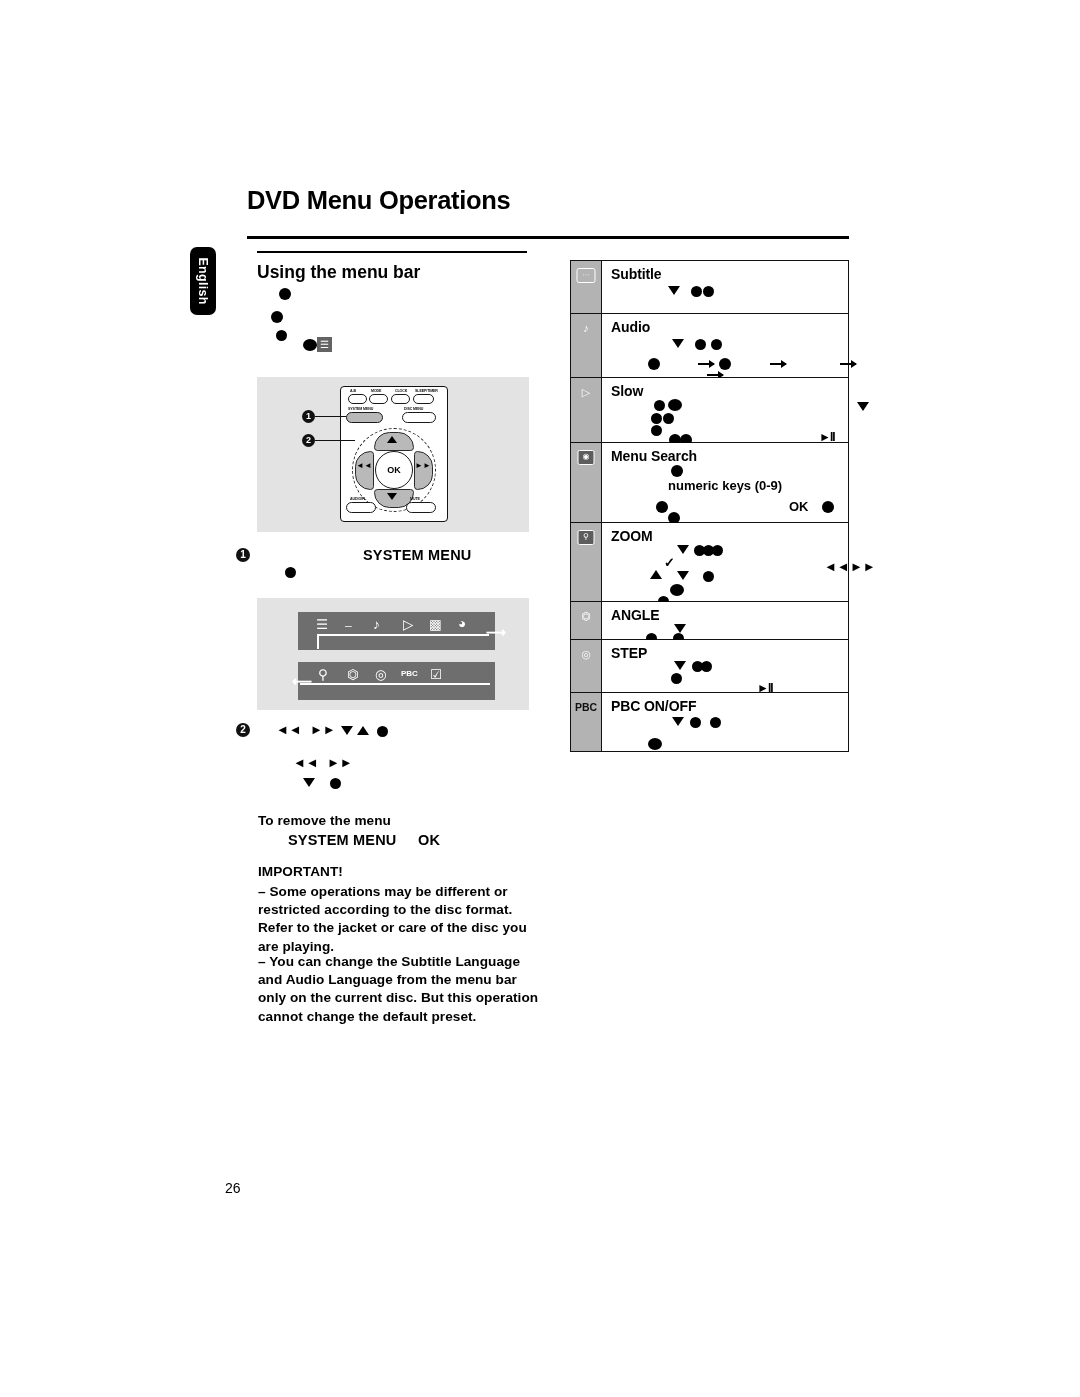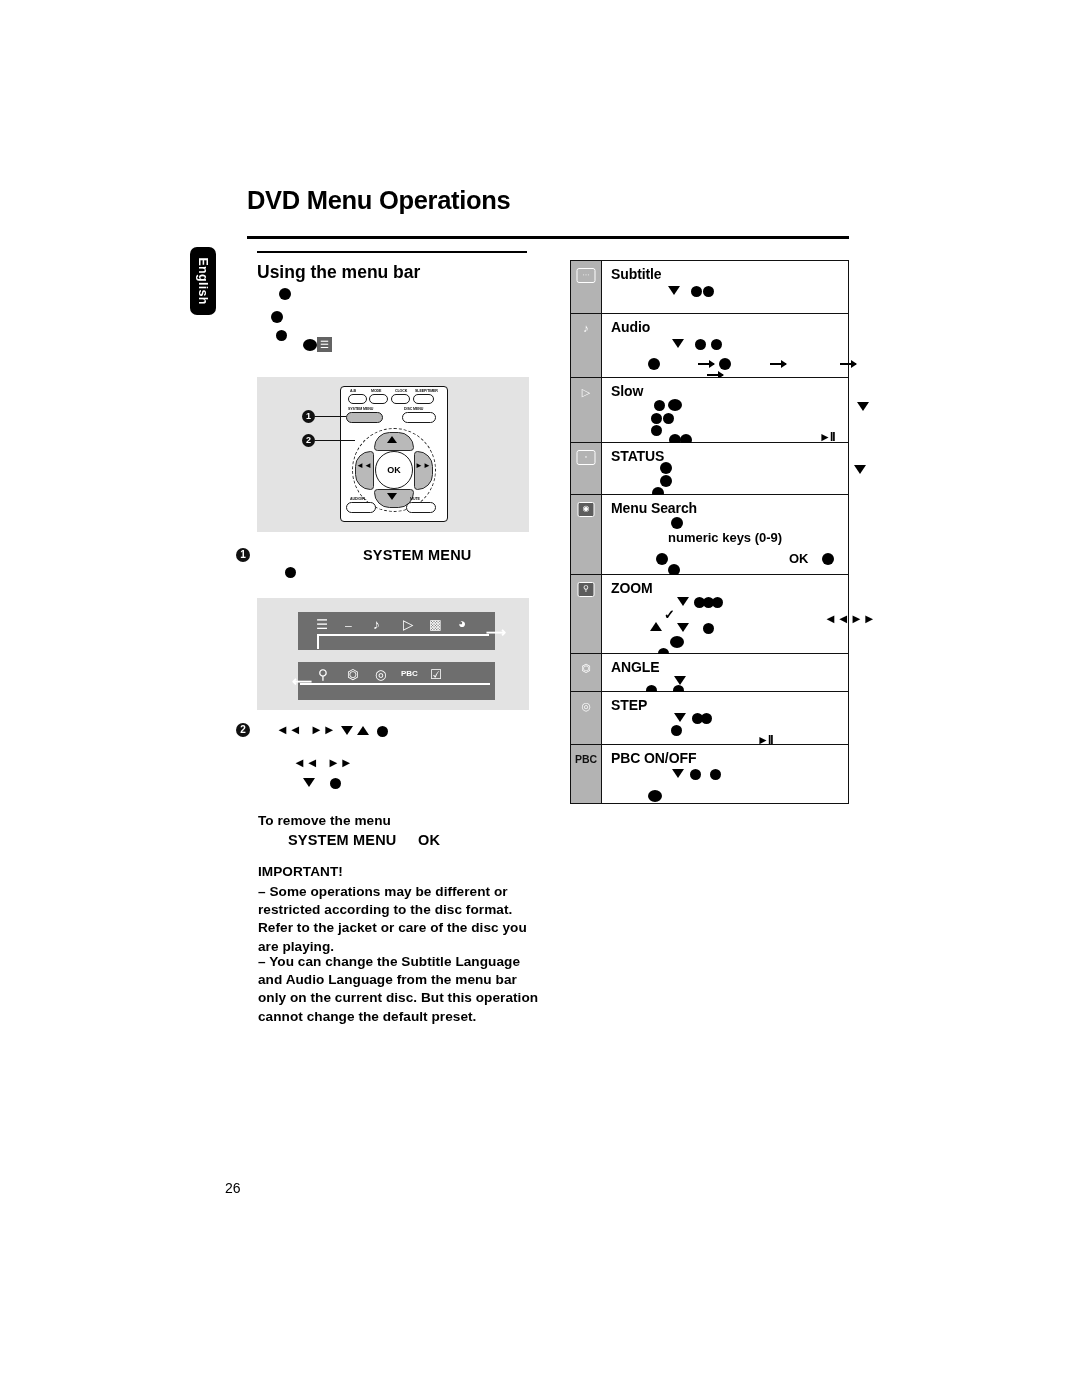--- a/index.html
+++ b/index.html
@@ -225,32 +225,20 @@
         <span class="dot d11 redact" style="left:49px;top:35px;"></span>
         <span class="dot d11 redact" style="left:61px;top:35px;"></span>
         <span class="dot d11 redact" style="left:49px;top:47px;"></span>
         <span class="dot d12 redact" style="left:67px;top:56px;"></span>
         <span class="dot d12 redact" style="left:78px;top:56px;"></span>
         <div class="tri-d" style="left:255px;top:24px;"></div>
         <div class="playpause" style="left:217px;top:52px;">►II</div>
       </div>
     </div>
 
-    <div class="trow" style="height:51px;">
-      <div class="ticon">
-          <div class="gbox">▫</div>
-        </div>
-      <div class="tbody">
-        <div class="rh">STATUS</div>
-        <span class="dot d12 redact" style="left:58px;top:19px;"></span>
-        <span class="dot d12 redact" style="left:58px;top:32px;"></span>
-        <span class="dot d12 redact" style="left:50px;top:44px;"></span>
-        <div class="tri-d" style="left:252px;top:22px;"></div>
-      </div>
-    </div>
 
     <div class="trow" style="height:79px;">
       <div class="ticon">
           <div class="gdark">◉</div>
         </div>
       <div class="tbody">
         <div class="rh">Menu Search</div>
         <span class="dot d12 redact" style="left:69px;top:22px;"></span>
         <div class="sm" style="left:66px;top:35px;">numeric keys (0-9)</div>
         <span class="dot d12 redact" style="left:54px;top:58px;"></span>

